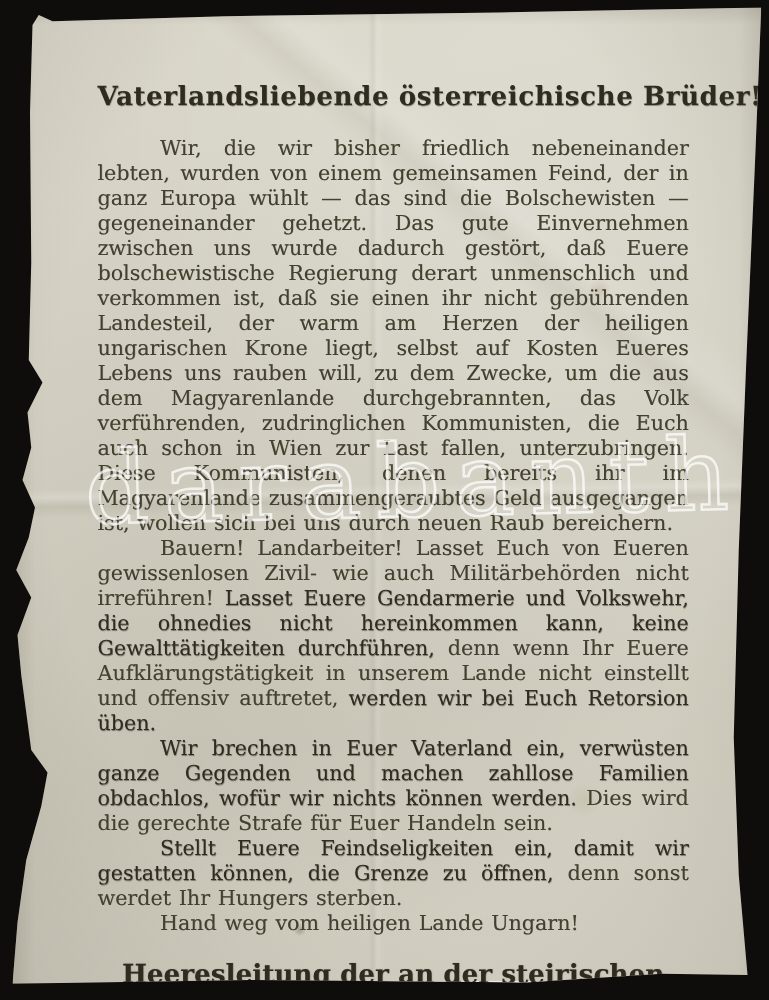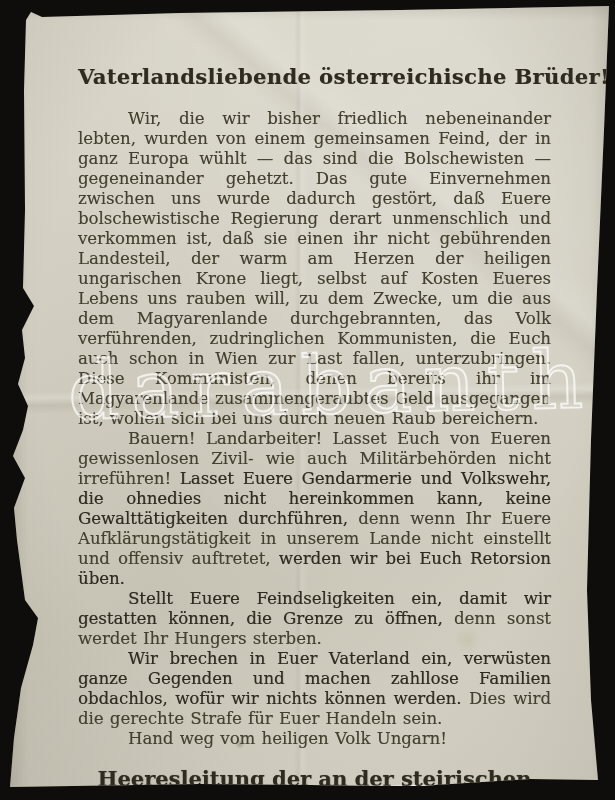--- a/index.html
+++ b/index.html
@@ -108,23 +108,23 @@
 
 <div class="stage">
   <div class="paper">
     <div class="creases"></div>
     <div class="edge-highlight"></div>
     <div class="content">
       <h1 class="title">Vaterlandsliebende österreichische Brüder!</h1>
       <div class="body-text" id="paragraphs">
           <p class="para"><span class="run">Wir, die wir bisher friedlich nebeneinander lebten, wurden von einem gemeinsamen Feind, der in ganz Europa wühlt — das sind die Bolschewisten — gegeneinander gehetzt. Das gute Einvernehmen zwischen uns wurde dadurch gestört, daß Euere bolschewistische Regierung derart unmenschlich und verkommen ist, daß sie einen ihr nicht gebührenden Landesteil, der warm am Herzen der heiligen ungarischen Krone liegt, selbst auf Kosten Eueres Lebens uns rauben will, zu dem Zwecke, um die aus dem Magyarenlande durchgebrannten, das Volk verführenden, zudringlichen Kommunisten, die Euch auch schon in Wien zur Last fallen, unterzubringen. Diese Kommunisten, denen bereits ihr im Magyarenlande zusammengeraubtes Geld ausgegangen ist, wollen sich bei uns durch neuen Raub bereichern.</span></p>
           <p class="para"><span class="run">Bauern! Landarbeiter! Lasset Euch von Eueren gewissenlosen Zivil- wie auch Militärbehörden nicht irreführen! </span><span class="run bold">Lasset Euere Gendarmerie und Volkswehr, die ohnedies nicht hereinkommen kann, keine Gewalttätigkeiten durchführen,</span><span class="run"> denn wenn Ihr Euere Aufklärungstätigkeit in unserem Lande nicht einstellt und offensiv auftretet, </span><span class="run bold">werden wir bei Euch Retorsion üben.</span></p>
+          <p class="para"><span class="run bold">Wir brechen in Euer Vaterland ein, verwüsten ganze Gegenden und machen zahllose Familien obdachlos, wofür wir nichts können werden.</span><span class="run"> Dies wird die gerechte Strafe für Euer Handeln sein.</span></p>
           <p class="para"><span class="run bold">Stellt Euere Feindseligkeiten ein, damit wir gestatten können, die Grenze zu öffnen,</span><span class="run"> denn sonst werdet Ihr Hungers sterben.</span></p>
-          <p class="para"><span class="run bold">Wir brechen in Euer Vaterland ein, verwüsten ganze Gegenden und machen zahllose Familien obdachlos, wofür wir nichts können werden.</span><span class="run"> Dies wird die gerechte Strafe für Euer Handeln sein.</span></p>
-          <p class="para"><span class="run">Hand weg vom heiligen Volk Ungarn!</span></p>
+          <p class="para"><span class="run">Hand weg vom heiligen Lande Ungarn!</span></p>
         </div>
       <div class="signature">
         <div>Heeresleitung der an der steirischen Grenze</div>
 
       </div>
     </div>
   </div>
   <div class="watermark">darabanth</div>
 </div>
 

